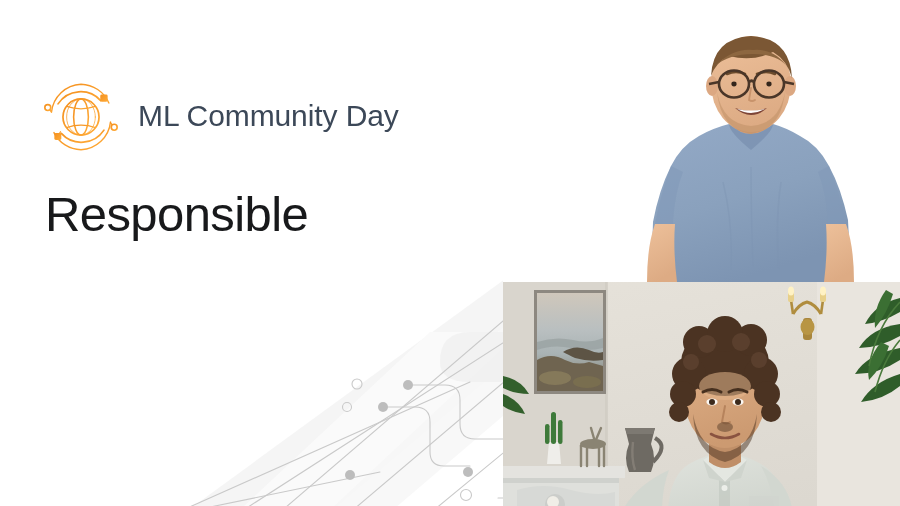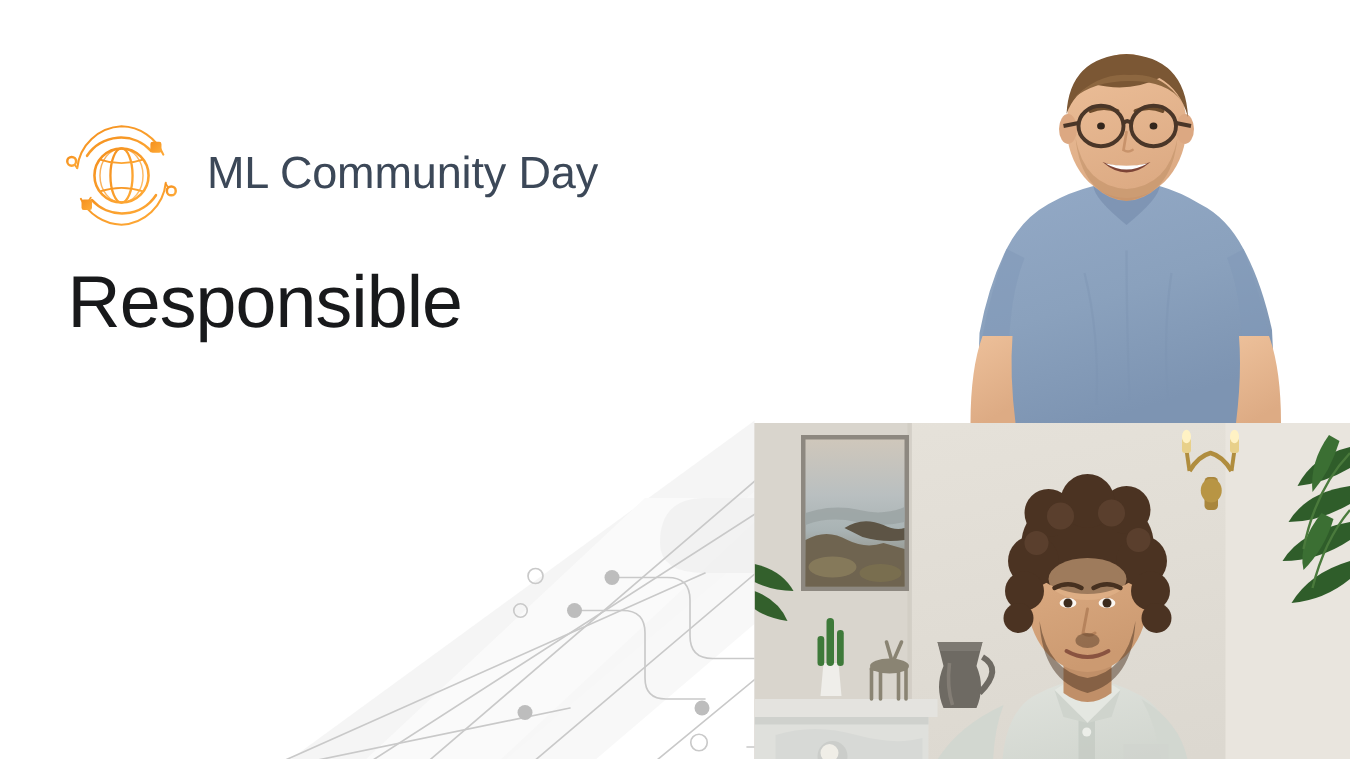--- a/index.html
+++ b/index.html
@@ -41,21 +41,21 @@
     letter-spacing: -0.1px;
     color: #3c4858;
     white-space: nowrap;
     line-height: 1;
     padding-bottom: 2px;
   }
 
   
   #headline {
     position: absolute;
-    left: 45px; top: 140px;
+    left: 45px; top: 152px;
     width: 430px;
   }
   #headline .line {
     display: block;
     font-size: 49px;
     font-weight: 300;
     line-height: 60px;
     letter-spacing: -0.6px;
     color: #18191b;
     white-space: nowrap;

